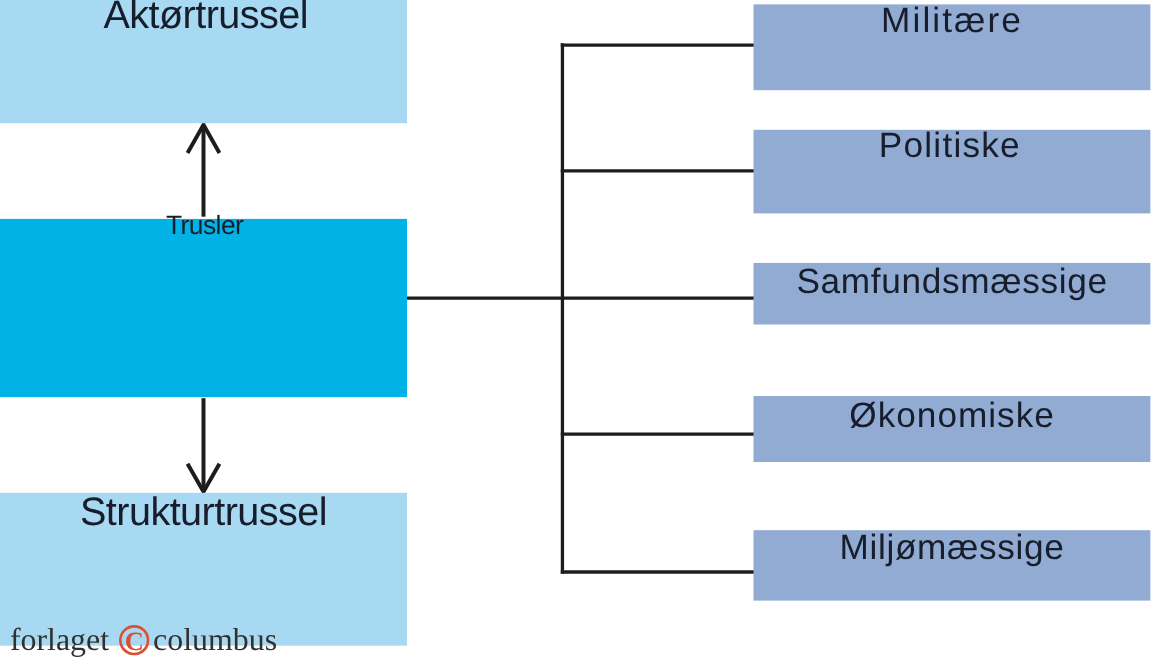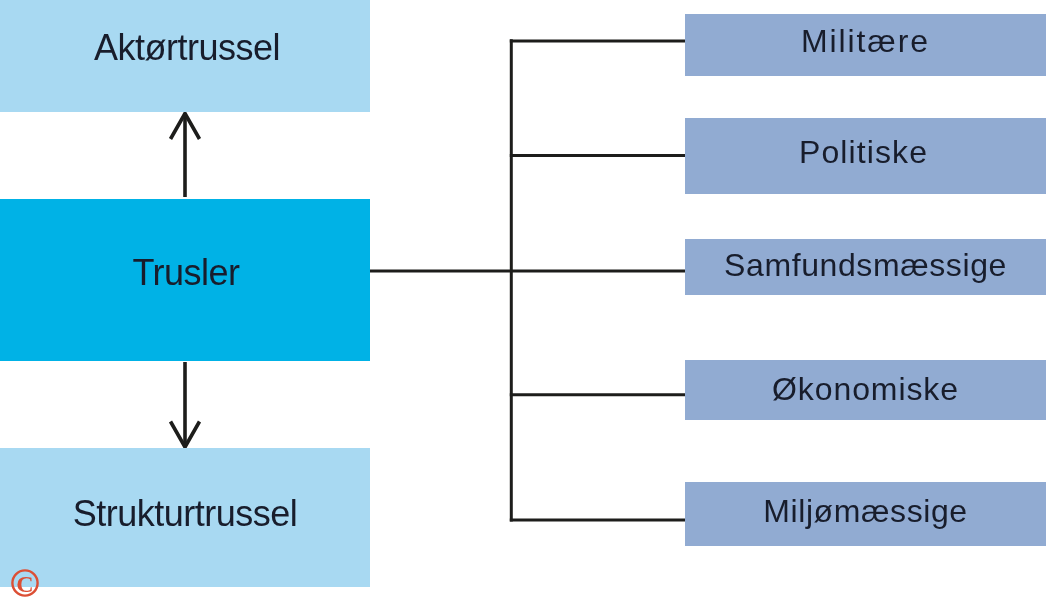--- a/index.html
+++ b/index.html
@@ -1,17 +1,17 @@
 <!DOCTYPE html>
 <html><head>
 <meta charset="utf-8">
 <style>
 html,body{margin:0;padding:0}
 body{width:1046px;height:600px;position:relative;font-family:"Liberation Sans",sans-serif;background:#ffffff;overflow:hidden}
-.box{position:absolute;display:flex;align-items:center;justify-content:center;color:#181d2c;white-space:nowrap}
+.box{position:absolute;display:flex;align-items:flex-start;justify-content:center;color:#181d2c;white-space:nowrap}
 .lb{background:#a8d9f2;font-size:36px;letter-spacing:-0.5px}
 .rb{background:#91abd2;font-size:32px;letter-spacing:0.6px;left:685px;width:361px}
 #svgbg{position:absolute;left:0;top:0}
 #logo{position:absolute;left:9px;top:566px;width:300px;height:37px;font-family:"Liberation Serif",serif;font-size:29px;color:#32302f;white-space:nowrap}
 </style>
 </head>
 <body>
 <svg id="svgbg" width="1046" height="600" viewBox="0 0 1046 600">
   <g stroke="#1d1d1b" stroke-width="3" fill="none">
     <line x1="370" y1="271" x2="686" y2="271"></line>
@@ -24,39 +24,41 @@
   <g stroke="#1d1d1b" stroke-width="3.6" fill="none">
     <line x1="185" y1="197" x2="185" y2="115"></line>
     <polyline points="170.5,139 185,113.5 199.5,139"></polyline>
     <line x1="185" y1="362" x2="185" y2="445"></line>
     <polyline points="170.5,421.5 185,447 199.5,421.5"></polyline>
   </g>
 </svg>
 <div class="box lb" style="left:0;top:0;width:370px;height:112px">
     <span style="position:relative;top:-8px;left:2px">Aktørtrussel</span>
   </div>
-<div class="box" style="left:0;top:199px;width:370px;height:162px;background:#00b2e6;font-size:36px;letter-spacing:-0.5px">
+<div class="box" style="left:0;top:199px;width:370px;height:162px;background:#00b2e6;font-size:24px;letter-spacing:-0.5px">
     <span style="position:relative;top:-7px;left:1px">Trusler</span>
   </div>
 <div class="box lb" style="left:0;top:448px;width:370px;height:139px">
     <span style="position:relative;top:-4px">Strukturtrussel</span>
   </div>
-<div class="box rb" style="top:14px;height:62px">
+<div class="box rb" style="top:4px;height:78px">
     <span style="position:relative;top:-4px;letter-spacing:1.9px">Militære</span>
   </div>
 <div class="box rb" style="top:118px;height:76px">
     <span style="position:relative;top:-4px;left:-2px;letter-spacing:1.1px">Politiske</span>
   </div>
 <div class="box rb" style="top:239px;height:56px">
     <span style="position:relative;top:-2px">Samfundsmæssige</span>
   </div>
 <div class="box rb" style="top:360px;height:60px">
     <span style="position:relative;top:-1px;letter-spacing:0.9px">Økonomiske</span>
   </div>
 <div class="box rb" style="top:482px;height:64px">
     <span style="position:relative;top:-3px">Miljømæssige</span>
   </div>
 <div id="logo">
+  <span>forlaget</span>
   <svg width="28" height="28" viewBox="0 0 28 28" style="vertical-align:-5px;margin-left:1.5px;margin-right:-4px">
     <circle cx="14" cy="14" r="12.6" stroke="#dc4f35" stroke-width="2.4" fill="none"></circle>
     <text x="14" y="22.5" font-family="Liberation Serif,serif" font-size="24" font-weight="bold" fill="#dc4f35" text-anchor="middle">C</text>
   </svg>
+  <span>columbus</span>
 </div>
 
 </body></html>

